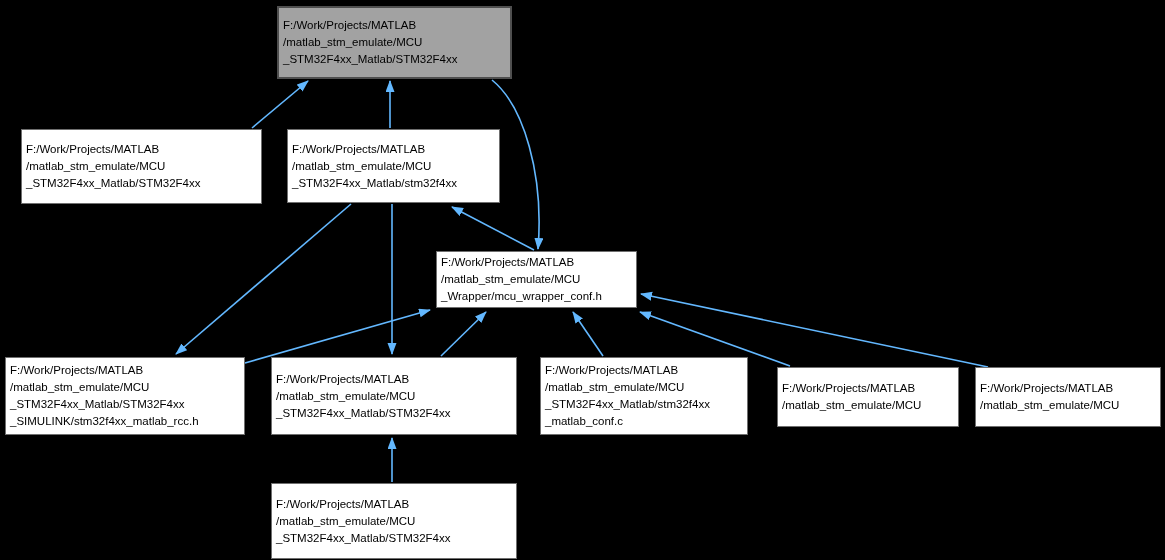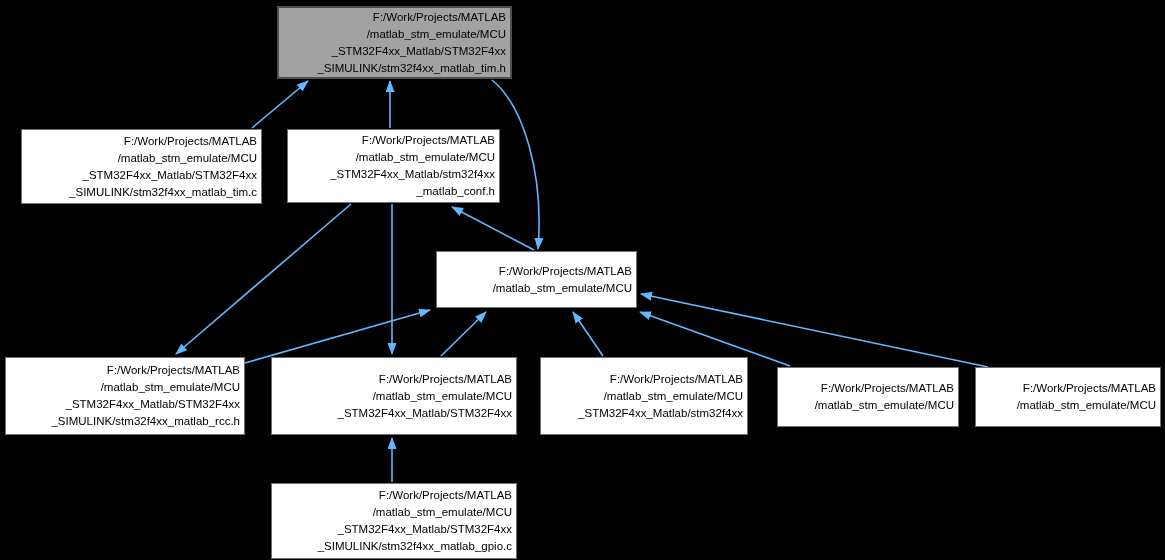--- a/index.html
+++ b/index.html
@@ -4,21 +4,21 @@
 <style>
   html,body{margin:0;padding:0;background:#000;}
   #canvas{
     position:relative;width:1165px;height:560px;background:#000000;
     font-family:"Liberation Sans",sans-serif;overflow:hidden;
   }
   #edges{position:absolute;left:0;top:0;width:1165px;height:560px;}
   .node{
     position:absolute;box-sizing:border-box;
     background:#ffffff;border:1px solid #6f6f6f;color:#000;
-    font-size:11.5px;line-height:17px;text-align:right;
+    font-size:11.5px;line-height:17px;text-align:left;
     display:flex;flex-direction:column;justify-content:center;
     padding:1px 4px;cursor:pointer;
   }
   .node span{display:block;white-space:nowrap;}
   .node.highlight{background:#a2a2a2;border:2px solid #4f4f4f;}
   .edge{stroke:#63b8ff;stroke-width:1.6;fill:none;}
 </style>
 </head>
 <body>
 
@@ -41,71 +41,69 @@
     <path class="edge" d="M603,356 L573,312" marker-end="url(#arrow)"></path>
     <path class="edge" d="M790,366 L640,312" marker-end="url(#arrow)"></path>
     <path class="edge" d="M988,367 L641,294" marker-end="url(#arrow)"></path>
     <path class="edge" d="M392,482 L392,438" marker-end="url(#arrow)"></path>
   </svg>
 
   <div class="node highlight" style="left:277px;top:6px;width:235px;height:73px;">
     <span>F:/Work/Projects/MATLAB</span>
     <span>/matlab_stm_emulate/MCU</span>
     <span>_STM32F4xx_Matlab/STM32F4xx</span>
-    <span>_SIMULINK/stm32f4xx_matlab_tim.h</span>
   </div>
 
   <div class="node" style="left:21px;top:129px;width:241px;height:75px;">
     <span>F:/Work/Projects/MATLAB</span>
     <span>/matlab_stm_emulate/MCU</span>
     <span>_STM32F4xx_Matlab/STM32F4xx</span>
-    <span>_SIMULINK/stm32f4xx_matlab_tim.c</span>
   </div>
 
   <div class="node" style="left:287px;top:129px;width:213px;height:74px;">
     <span>F:/Work/Projects/MATLAB</span>
     <span>/matlab_stm_emulate/MCU</span>
     <span>_STM32F4xx_Matlab/stm32f4xx</span>
-    <span>_matlab_conf.h</span>
   </div>
 
   <div class="node" style="left:436px;top:251px;width:201px;height:57px;">
     <span>F:/Work/Projects/MATLAB</span>
     <span>/matlab_stm_emulate/MCU</span>
+    <span>_Wrapper/mcu_wrapper_conf.h</span>
   </div>
 
   <div class="node" style="left:5px;top:357px;width:240px;height:78px;">
     <span>F:/Work/Projects/MATLAB</span>
     <span>/matlab_stm_emulate/MCU</span>
     <span>_STM32F4xx_Matlab/STM32F4xx</span>
     <span>_SIMULINK/stm32f4xx_matlab_rcc.h</span>
   </div>
 
   <div class="node" style="left:271px;top:357px;width:246px;height:78px;">
     <span>F:/Work/Projects/MATLAB</span>
     <span>/matlab_stm_emulate/MCU</span>
     <span>_STM32F4xx_Matlab/STM32F4xx</span>
   </div>
 
   <div class="node" style="left:540px;top:357px;width:208px;height:78px;">
     <span>F:/Work/Projects/MATLAB</span>
     <span>/matlab_stm_emulate/MCU</span>
     <span>_STM32F4xx_Matlab/stm32f4xx</span>
+    <span>_matlab_conf.c</span>
   </div>
 
   <div class="node" style="left:777px;top:367px;width:182px;height:60px;">
     <span>F:/Work/Projects/MATLAB</span>
     <span>/matlab_stm_emulate/MCU</span>
   </div>
 
   <div class="node" style="left:975px;top:367px;width:186px;height:60px;">
     <span>F:/Work/Projects/MATLAB</span>
     <span>/matlab_stm_emulate/MCU</span>
   </div>
 
   <div class="node" style="left:271px;top:483px;width:246px;height:76px;">
     <span>F:/Work/Projects/MATLAB</span>
     <span>/matlab_stm_emulate/MCU</span>
     <span>_STM32F4xx_Matlab/STM32F4xx</span>
-    <span>_SIMULINK/stm32f4xx_matlab_gpio.c</span>
   </div>
 
 </div>
 
 </body></html>

